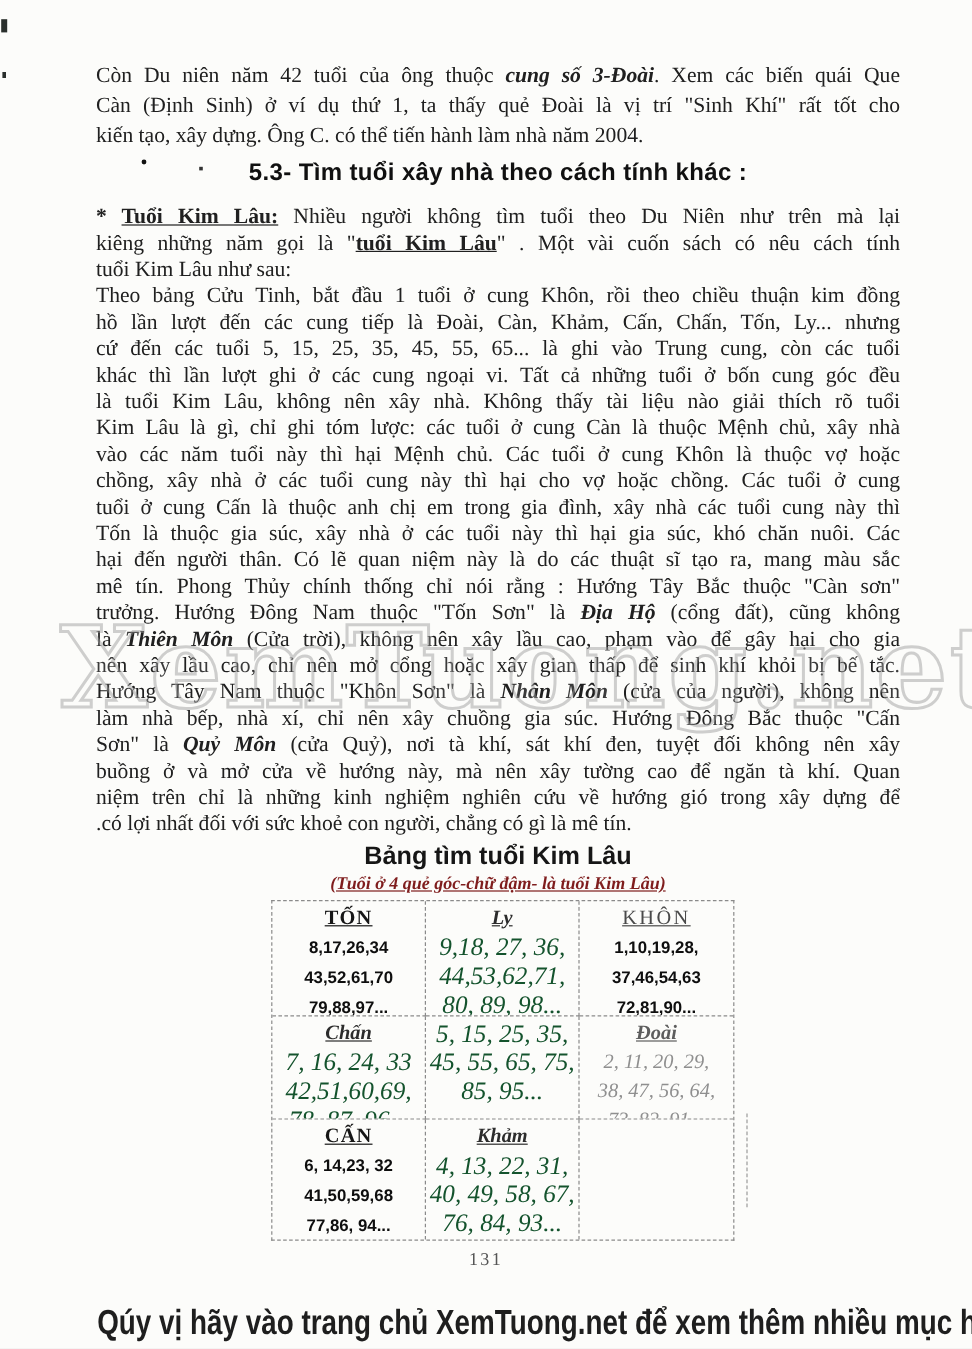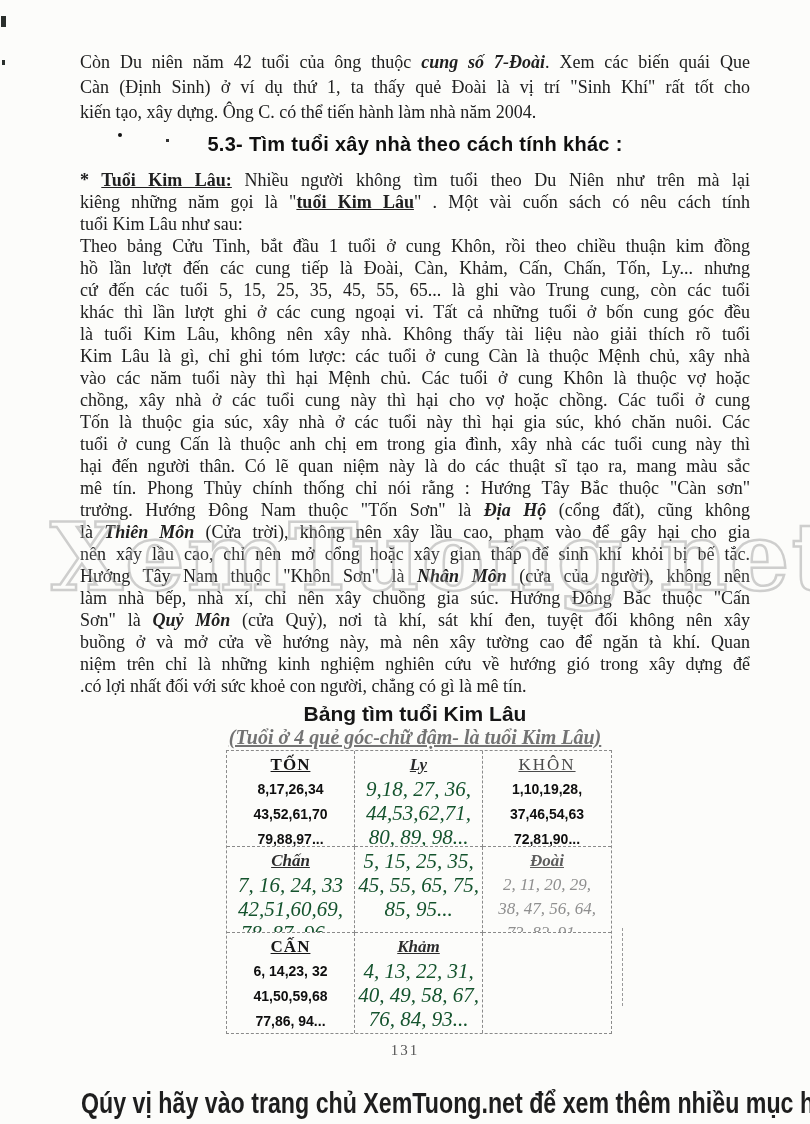--- a/index.html
+++ b/index.html
@@ -16,22 +16,22 @@
   .s-n{font-style:normal;}
   .s-b{font-weight:bold;}
   .s-bi{font-weight:bold;font-style:italic;}
   .s-bu{font-weight:bold;text-decoration:underline;}
 
   .heading{font-family:"Liberation Sans",sans-serif;font-weight:bold;font-size:20px;
            line-height:32px;text-align:center;margin:3px 0 9px 0;color:#101010;letter-spacing:.3px;}
 
   .tbl-title{font-family:"Liberation Sans",sans-serif;font-weight:bold;font-size:21px;
              line-height:26px;text-align:center;margin-top:4px;color:#161616;}
-  .tbl-sub{font-style:italic;font-size:20px;line-height:20px;text-align:center;
-           text-decoration:underline;color:#737373;font-weight:bold;}
+  .tbl-sub{font-style:italic;font-size:15px;line-height:20px;text-align:center;
+           text-decoration:underline;color:#7f1d1d;font-weight:bold;}
 
   
   .ktable{display:grid;grid-template-columns:128px 128px 128px;grid-template-rows:96px 86px 100px;
           margin:3px 0 0 146px;border:1px dashed #8a8a8a;width:384px;}
   .kcell{border-right:1px dashed #8a8a8a;border-bottom:1px dashed #8a8a8a;
          text-align:center;padding-top:2px;overflow:hidden;}
   .kcell:nth-child(3n){border-right:none;}
   .kcell:nth-child(n+7){border-bottom:none;}
   .khdr{font-size:17px;line-height:24px;}
   .khdr span{text-decoration:underline;}
@@ -71,41 +71,41 @@
 <div class="page">
 
   <div class="speck sp1"></div>
   <div class="speck sp2"></div>
   <div class="speck sp3"></div>
   <div class="speck sp4"></div>
   <div class="stray"></div>
 
   <div class="content">
     <div class="para" id="intro-para">
-        <div class="line"><span class="s-n">Còn Du niên năm 42 tuổi của ông thuộc </span><span class="s-bi">cung số 7-Đoài</span><span class="s-n">. Xem các biến quái Que</span></div>
+        <div class="line"><span class="s-n">Còn Du niên năm 42 tuổi của ông thuộc </span><span class="s-bi">cung số 3-Đoài</span><span class="s-n">. Xem các biến quái Que</span></div>
         <div class="line"><span class="s-n">Càn (Định Sinh) ở ví dụ thứ 1, ta thấy quẻ Đoài là vị trí "Sinh Khí" rất tốt cho</span></div>
         <div class="line end"><span class="s-n">kiến tạo, xây dựng. Ông C. có thể tiến hành làm nhà năm 2004.</span></div>
       </div>
     <div class="heading">5.3- Tìm tuổi xây nhà theo cách tính khác :</div>
     <div class="para dense" id="kimlau-para">
         <div class="line"><span class="s-b">* </span><span class="s-bu">Tuổi Kim Lâu:</span><span class="s-n"> Nhiều người không tìm tuổi theo Du Niên như trên mà lại</span></div>
         <div class="line"><span class="s-n">kiêng những năm gọi là "</span><span class="s-bu">tuổi Kim Lâu</span><span class="s-n">" . Một vài cuốn sách có nêu cách tính</span></div>
         <div class="line end"><span class="s-n">tuổi Kim Lâu như sau:</span></div>
       </div>
     <div class="para dense" id="body-para">
         <div class="line"><span class="s-n">Theo bảng Cửu Tinh, bắt đầu 1 tuổi ở cung Khôn, rồi theo chiều thuận kim đồng</span></div>
         <div class="line"><span class="s-n">hồ lần lượt đến các cung tiếp là Đoài, Càn, Khảm, Cấn, Chấn, Tốn, Ly... nhưng</span></div>
         <div class="line"><span class="s-n">cứ đến các tuổi 5, 15, 25, 35, 45, 55, 65... là ghi vào Trung cung, còn các tuổi</span></div>
         <div class="line"><span class="s-n">khác thì lần lượt ghi ở các cung ngoại vi. Tất cả những tuổi ở bốn cung góc đều</span></div>
         <div class="line"><span class="s-n">là tuổi Kim Lâu, không nên xây nhà. Không thấy tài liệu nào giải thích rõ tuổi</span></div>
         <div class="line"><span class="s-n">Kim Lâu là gì, chỉ ghi tóm lược: các tuổi ở cung Càn là thuộc Mệnh chủ, xây nhà</span></div>
         <div class="line"><span class="s-n">vào các năm tuổi này thì hại Mệnh chủ. Các tuổi ở cung Khôn là thuộc vợ hoặc</span></div>
         <div class="line"><span class="s-n">chồng, xây nhà ở các tuổi cung này thì hại cho vợ hoặc chồng. Các tuổi ở cung</span></div>
+        <div class="line"><span class="s-n">tuổi ở cung Cấn là thuộc anh chị em trong gia đình, xây nhà các tuổi cung này thì</span></div>
         <div class="line"><span class="s-n">Tốn là thuộc gia súc, xây nhà ở các tuổi này thì hại gia súc, khó chăn nuôi. Các</span></div>
-        <div class="line"><span class="s-n">tuổi ở cung Cấn là thuộc anh chị em trong gia đình, xây nhà các tuổi cung này thì</span></div>
         <div class="line"><span class="s-n">hại đến người thân. Có lẽ quan niệm này là do các thuật sĩ tạo ra, mang màu sắc</span></div>
         <div class="line"><span class="s-n">mê tín. Phong Thủy chính thống chỉ nói rằng : Hướng Tây Bắc thuộc "Càn sơn"</span></div>
         <div class="line"><span class="s-n">trưởng. Hướng Đông Nam thuộc "Tốn Sơn" là </span><span class="s-bi">Địa Hộ</span><span class="s-n"> (cổng đất), cũng không</span></div>
         <div class="line"><span class="s-n">là </span><span class="s-bi">Thiên Môn</span><span class="s-n"> (Cửa trời), không nên xây lầu cao, phạm vào để gây hại cho gia</span></div>
         <div class="line"><span class="s-n">nên xây lầu cao, chỉ nên mở cổng hoặc xây gian thấp để sinh khí khỏi bị bế tắc.</span></div>
         <div class="line"><span class="s-n">Hướng Tây Nam thuộc "Khôn Sơn" là </span><span class="s-bi">Nhân Môn</span><span class="s-n"> (cửa của người), không nên</span></div>
         <div class="line"><span class="s-n">làm nhà bếp, nhà xí, chỉ nên xây chuồng gia súc. Hướng Đông Bắc thuộc "Cấn</span></div>
         <div class="line"><span class="s-n">Sơn" là </span><span class="s-bi">Quỷ Môn</span><span class="s-n"> (cửa Quỷ), nơi tà khí, sát khí đen, tuyệt đối không nên xây</span></div>
         <div class="line"><span class="s-n">buồng ở và mở cửa về hướng này, mà nên xây tường cao để ngăn tà khí. Quan</span></div>
         <div class="line"><span class="s-n">niệm trên chỉ là những kinh nghiệm nghiên cứu về hướng gió trong xây dựng để</span></div>

